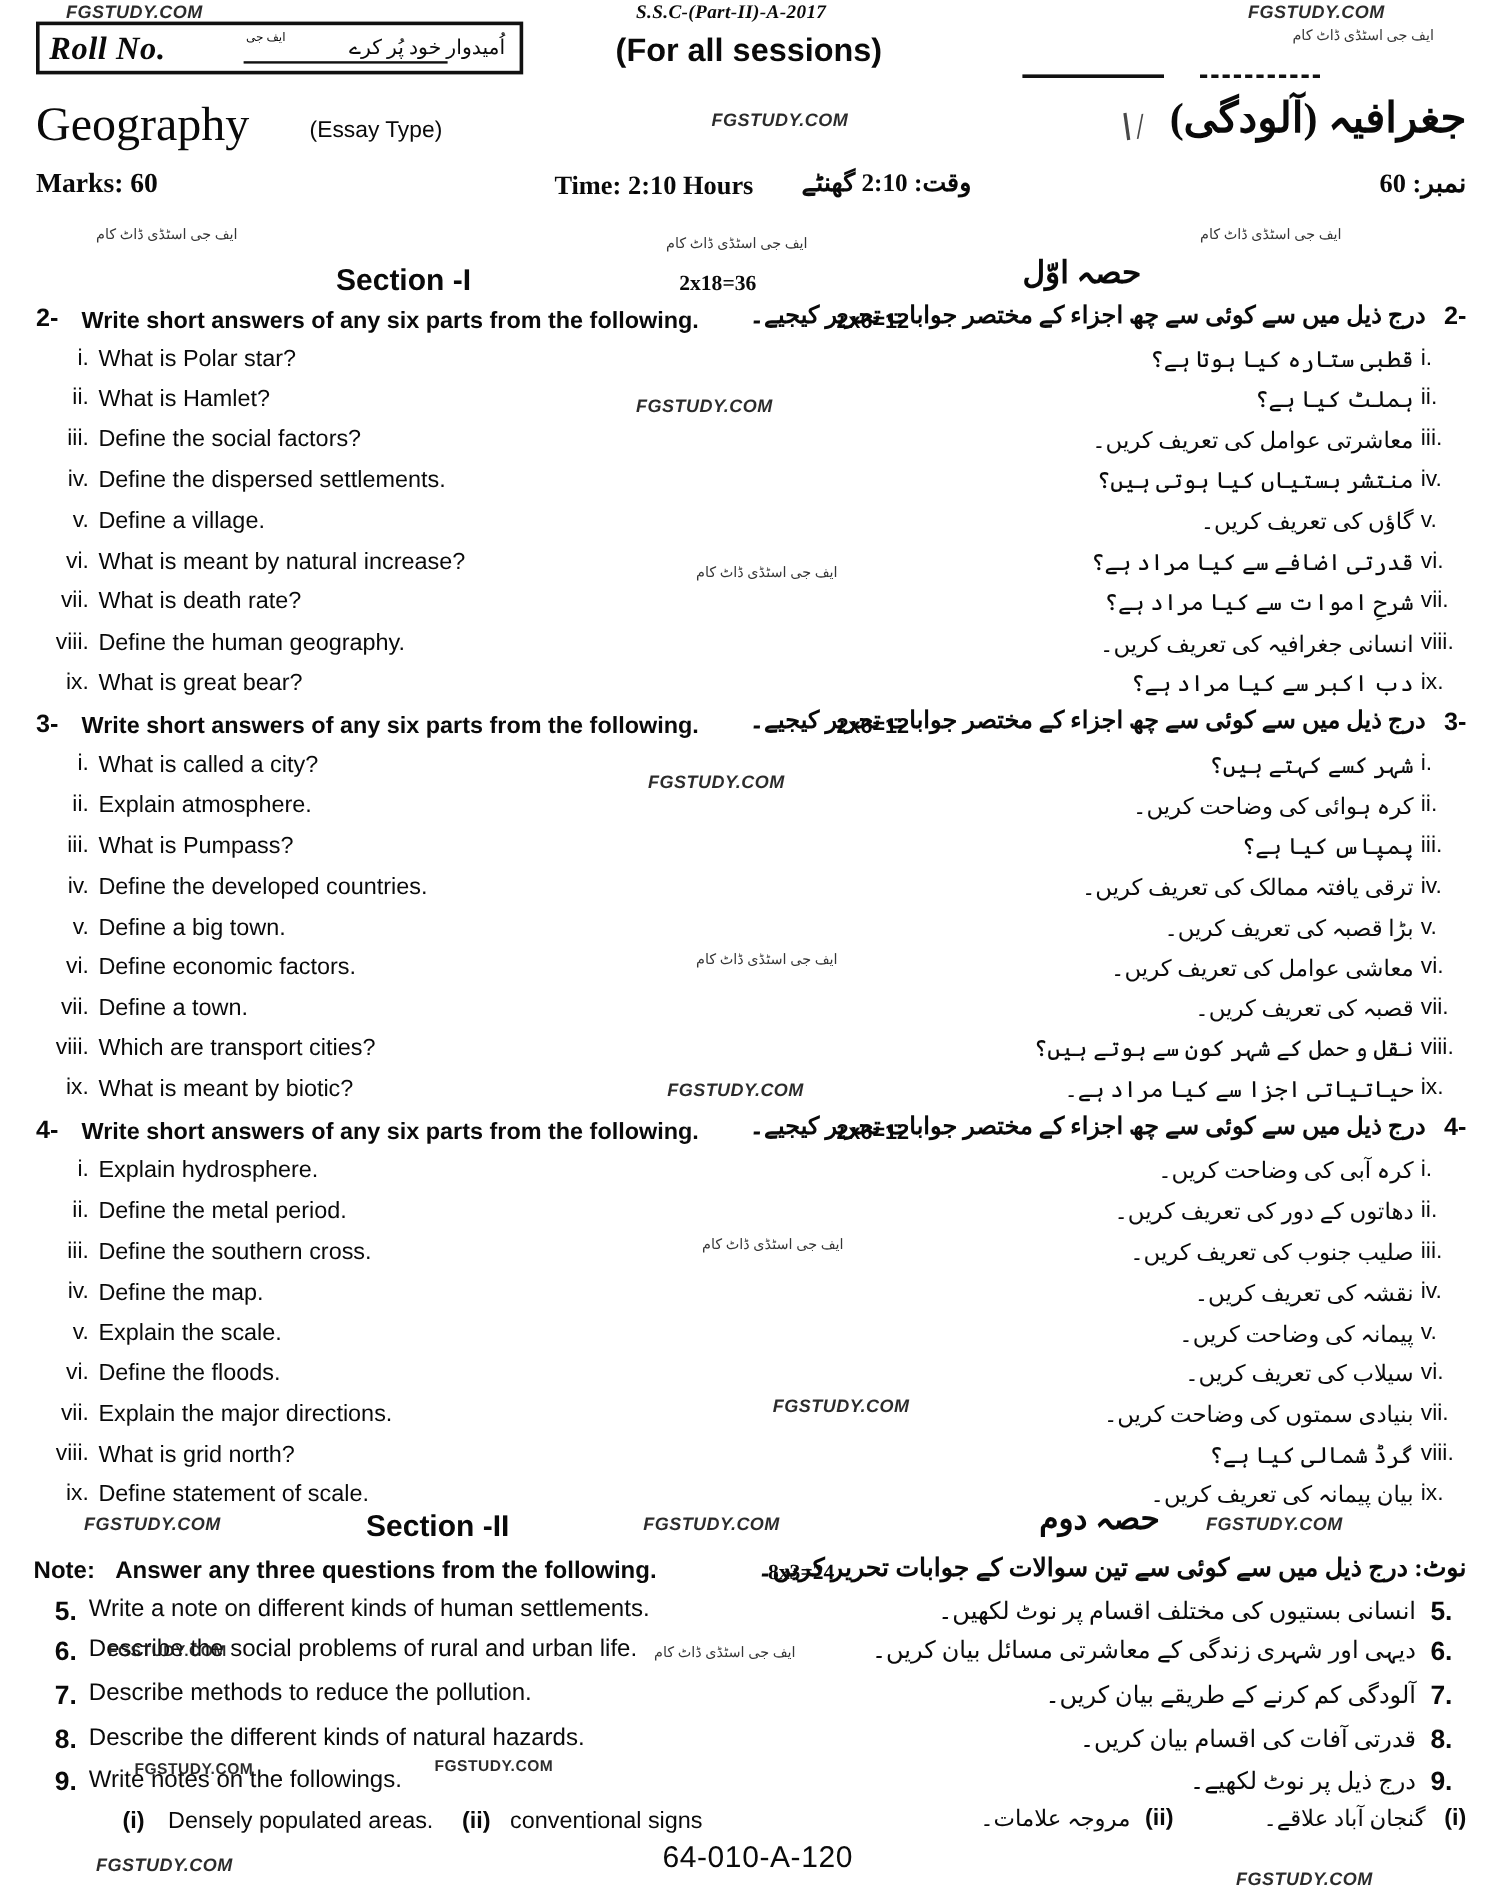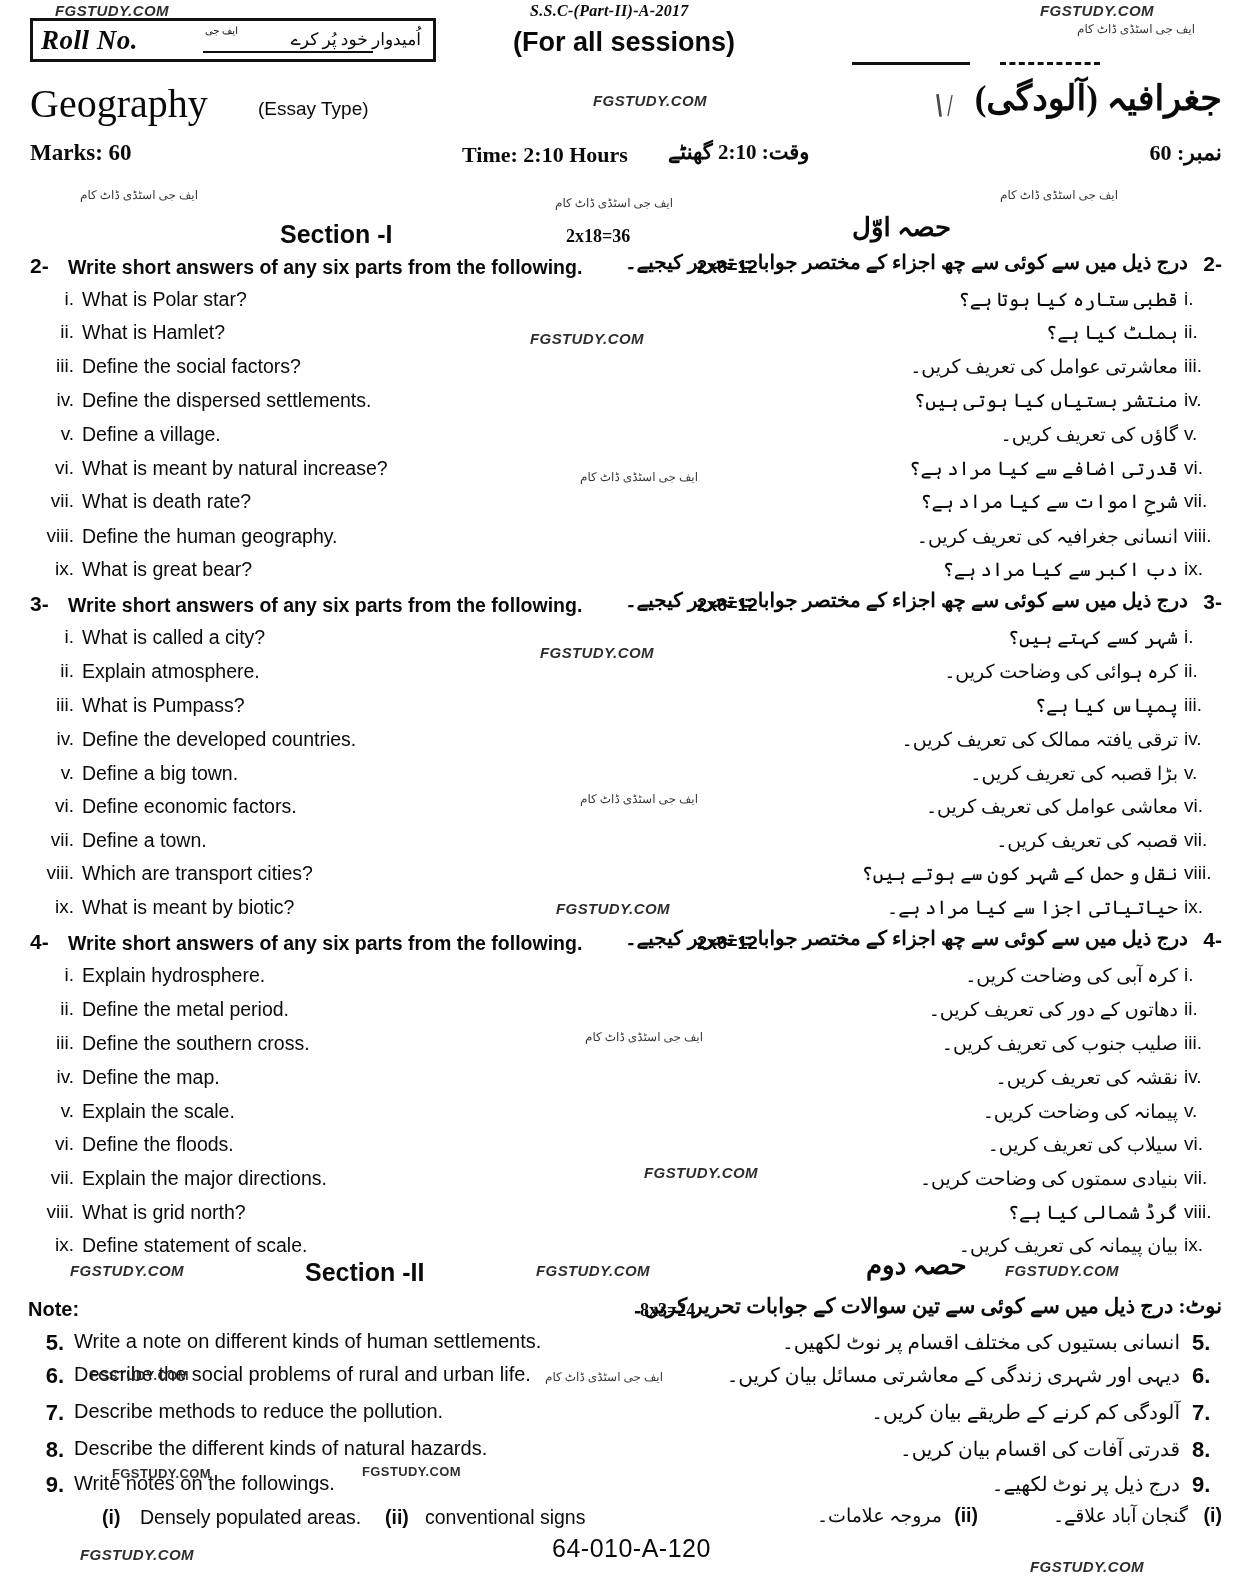--- a/index.html
+++ b/index.html
@@ -546,20 +546,21 @@
   <div class="abs wm-ur tiny" style="left:585px; top:1030px;">ایف جی اسٹڈی ڈاٹ کام</div>
   <div class="abs wm" style="left:644px; top:1164px;">FGSTUDY.COM</div>
 
   <div class="abs wm" style="left:70px; top:1262px;">FGSTUDY.COM</div>
   <div class="abs section-title" style="left:305px; top:1258px;">Section -II</div>
   <div class="abs wm" style="left:536px; top:1262px;">FGSTUDY.COM</div>
   <div class="abs wm" style="left:1005px; top:1262px;">FGSTUDY.COM</div>
   <div class="abs section-ur" style="left:866px; top:1250px;">حصہ دوم</div>
 
   <div class="abs note-en" style="left:28px; top:1298px;">Note:</div>
+  <div class="abs note-en" style="left:96px; top:1298px;">Answer any three questions from the following.</div>
   <div class="abs section-marks" style="left:640px; top:1300px;">8x3=24</div>
   <div class="abs note-ur" style="right:28px; top:1294px;margin-left:18px;">نوٹ: درج ذیل میں سے کوئی سے تین سوالات کے جوابات تحریر کریں۔</div>
 
   <div class="part-row" style="top:1330px;">
     <span class="big-num">5.</span>
     <span class="big-en">Write a note on different kinds of human settlements.</span>
     <span class="big-ur">انسانی بستیوں کی مختلف اقسام پر نوٹ لکھیں۔</span>
     <span class="big-num-r">5.</span>
   </div>
   <div class="part-row" style="top:1363px;">

